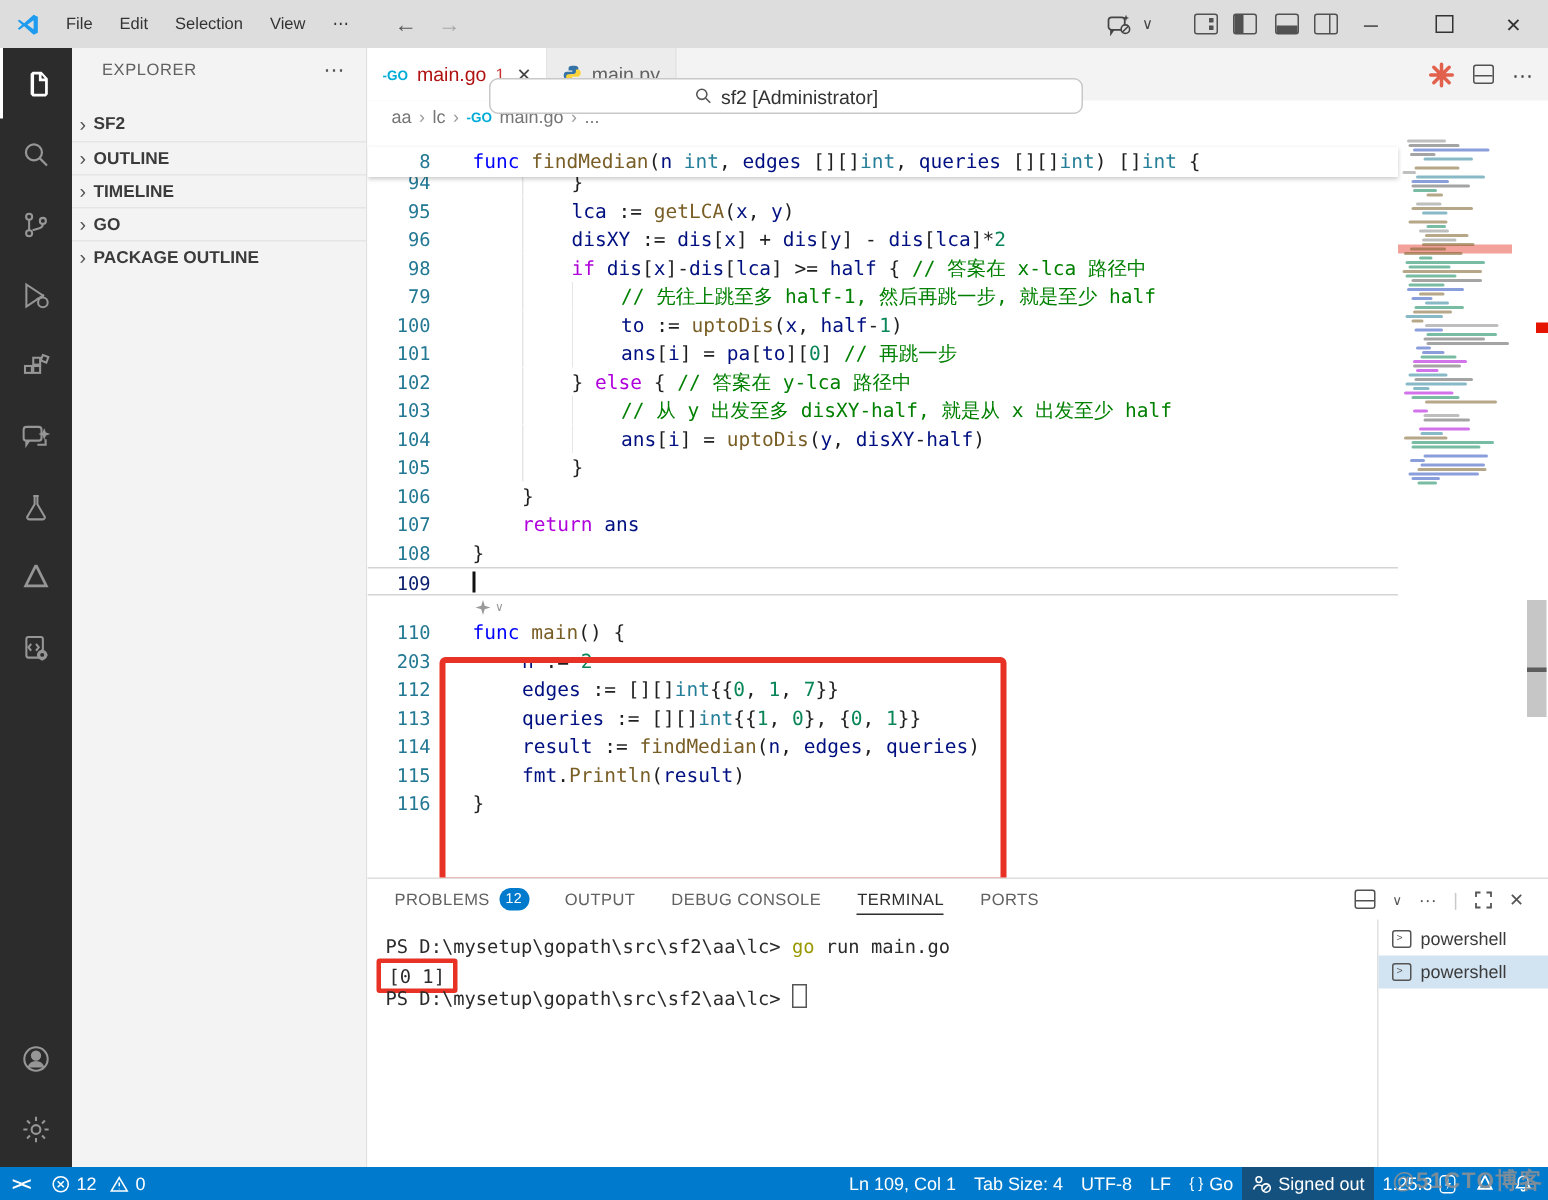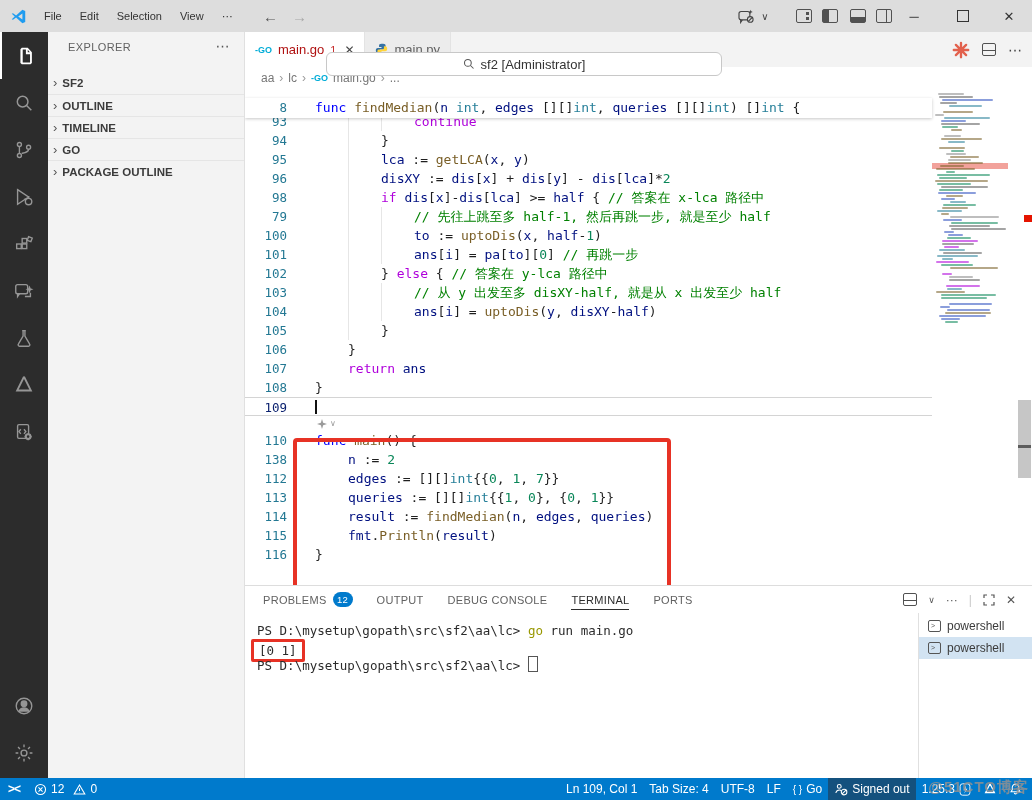--- a/index.html
+++ b/index.html
@@ -294,21 +294,20 @@
       <span>main.go</span>
       <span class="bc-sep">›</span>
       <span>...</span>
     </div>
 
     <div class="editor">
       <div class="sticky" id="sticky-line">
           <div class="code-line"><span class="ln">8</span><span class="sg k">func</span><span class="sg p"> </span><span class="sg f">findMedian</span><span class="sg p">(</span><span class="sg v">n</span><span class="sg p"> </span><span class="sg t">int</span><span class="sg p">, </span><span class="sg v">edges</span><span class="sg p"> [][]</span><span class="sg t">int</span><span class="sg p">, </span><span class="sg v">queries</span><span class="sg p"> [][]</span><span class="sg t">int</span><span class="sg p">) []</span><span class="sg t">int</span><span class="sg p"> {</span></div>
         </div>
       <div class="lines" id="code-lines">
-          <div class="code-line"><span class="ln">93</span><span class="ind"></span><span class="ind g"></span><span class="ind g"></span><span class="sg c">continue</span></div>
           <div class="code-line"><span class="ln">94</span><span class="ind"></span><span class="ind g"></span><span class="sg p">}</span></div>
           <div class="code-line"><span class="ln">95</span><span class="ind"></span><span class="ind g"></span><span class="sg v">lca</span><span class="sg p"> := </span><span class="sg f">getLCA</span><span class="sg p">(</span><span class="sg v">x</span><span class="sg p">, </span><span class="sg v">y</span><span class="sg p">)</span></div>
           <div class="code-line"><span class="ln">96</span><span class="ind"></span><span class="ind g"></span><span class="sg v">disXY</span><span class="sg p"> := </span><span class="sg v">dis</span><span class="sg p">[</span><span class="sg v">x</span><span class="sg p">] + </span><span class="sg v">dis</span><span class="sg p">[</span><span class="sg v">y</span><span class="sg p">] - </span><span class="sg v">dis</span><span class="sg p">[</span><span class="sg v">lca</span><span class="sg p">]*</span><span class="sg n">2</span></div>
           <div class="code-line"><span class="ln">98</span><span class="ind"></span><span class="ind g"></span><span class="sg c">if</span><span class="sg p"> </span><span class="sg v">dis</span><span class="sg p">[</span><span class="sg v">x</span><span class="sg p">]-</span><span class="sg v">dis</span><span class="sg p">[</span><span class="sg v">lca</span><span class="sg p">] &gt;= </span><span class="sg v">half</span><span class="sg p"> { </span><span class="sg m">// 答案在 x-lca 路径中</span></div>
           <div class="code-line"><span class="ln">79</span><span class="ind"></span><span class="ind g"></span><span class="ind g"></span><span class="sg m">// 先往上跳至多 half-1, 然后再跳一步, 就是至少 half</span></div>
           <div class="code-line"><span class="ln">100</span><span class="ind"></span><span class="ind g"></span><span class="ind g"></span><span class="sg v">to</span><span class="sg p"> := </span><span class="sg f">uptoDis</span><span class="sg p">(</span><span class="sg v">x</span><span class="sg p">, </span><span class="sg v">half</span><span class="sg p">-</span><span class="sg n">1</span><span class="sg p">)</span></div>
           <div class="code-line"><span class="ln">101</span><span class="ind"></span><span class="ind g"></span><span class="ind g"></span><span class="sg v">ans</span><span class="sg p">[</span><span class="sg v">i</span><span class="sg p">] = </span><span class="sg v">pa</span><span class="sg p">[</span><span class="sg v">to</span><span class="sg p">][</span><span class="sg n">0</span><span class="sg p">] </span><span class="sg m">// 再跳一步</span></div>
           <div class="code-line"><span class="ln">102</span><span class="ind"></span><span class="ind g"></span><span class="sg p">} </span><span class="sg c">else</span><span class="sg p"> { </span><span class="sg m">// 答案在 y-lca 路径中</span></div>
           <div class="code-line"><span class="ln">103</span><span class="ind"></span><span class="ind g"></span><span class="ind g"></span><span class="sg m">// 从 y 出发至多 disXY-half, 就是从 x 出发至少 half</span></div>
           <div class="code-line"><span class="ln">104</span><span class="ind"></span><span class="ind g"></span><span class="ind g"></span><span class="sg v">ans</span><span class="sg p">[</span><span class="sg v">i</span><span class="sg p">] = </span><span class="sg f">uptoDis</span><span class="sg p">(</span><span class="sg v">y</span><span class="sg p">, </span><span class="sg v">disXY</span><span class="sg p">-</span><span class="sg v">half</span><span class="sg p">)</span></div>
@@ -317,21 +316,21 @@
           <div class="code-line"><span class="ln">107</span><span class="ind"></span><span class="sg c">return</span><span class="sg p"> </span><span class="sg v">ans</span></div>
           <div class="code-line"><span class="ln">108</span><span class="sg p">}</span></div>
           <div class="code-line cur"><span class="ln">109</span><span class="caret"></span></div>
           <div class="hintrow">
             <svg width="10" height="10" viewBox="0 0 12 12">
               <path d="M6 0 7.4 4.6 12 6 7.4 7.4 6 12 4.6 7.4 0 6 4.6 4.6z" fill="#9a9a9a"></path>
             </svg>
             <span style="font-size:8px;">∨</span>
           </div>
           <div class="code-line"><span class="ln">110</span><span class="sg k">func</span><span class="sg p"> </span><span class="sg f">main</span><span class="sg p">() {</span></div>
-          <div class="code-line"><span class="ln">138</span><span class="ind"></span><span class="sg v">n</span><span class="sg p"> := </span><span class="sg n">2</span></div>
+          <div class="code-line"><span class="ln">203</span><span class="ind"></span><span class="sg v">n</span><span class="sg p"> := </span><span class="sg n">2</span></div>
           <div class="code-line"><span class="ln">112</span><span class="ind"></span><span class="sg v">edges</span><span class="sg p"> := [][]</span><span class="sg t">int</span><span class="sg p">{{</span><span class="sg n">0</span><span class="sg p">, </span><span class="sg n">1</span><span class="sg p">, </span><span class="sg n">7</span><span class="sg p">}}</span></div>
           <div class="code-line"><span class="ln">113</span><span class="ind"></span><span class="sg v">queries</span><span class="sg p"> := [][]</span><span class="sg t">int</span><span class="sg p">{{</span><span class="sg n">1</span><span class="sg p">, </span><span class="sg n">0</span><span class="sg p">}, {</span><span class="sg n">0</span><span class="sg p">, </span><span class="sg n">1</span><span class="sg p">}}</span></div>
           <div class="code-line"><span class="ln">114</span><span class="ind"></span><span class="sg v">result</span><span class="sg p"> := </span><span class="sg f">findMedian</span><span class="sg p">(</span><span class="sg v">n</span><span class="sg p">, </span><span class="sg v">edges</span><span class="sg p">, </span><span class="sg v">queries</span><span class="sg p">)</span></div>
           <div class="code-line"><span class="ln">115</span><span class="ind"></span><span class="sg v">fmt</span><span class="sg p">.</span><span class="sg f">Println</span><span class="sg p">(</span><span class="sg v">result</span><span class="sg p">)</span></div>
           <div class="code-line"><span class="ln">116</span><span class="sg p">}</span></div>
         </div>
       <div class="anno-main"></div>
       <div class="minimap" id="minimap">
           <div class="mm-band"></div>
           <div class="mm-bar" style="margin-left: 11.3934px; width: 0px; background: rgb(38, 127, 153); opacity: 0.55;"></div>

